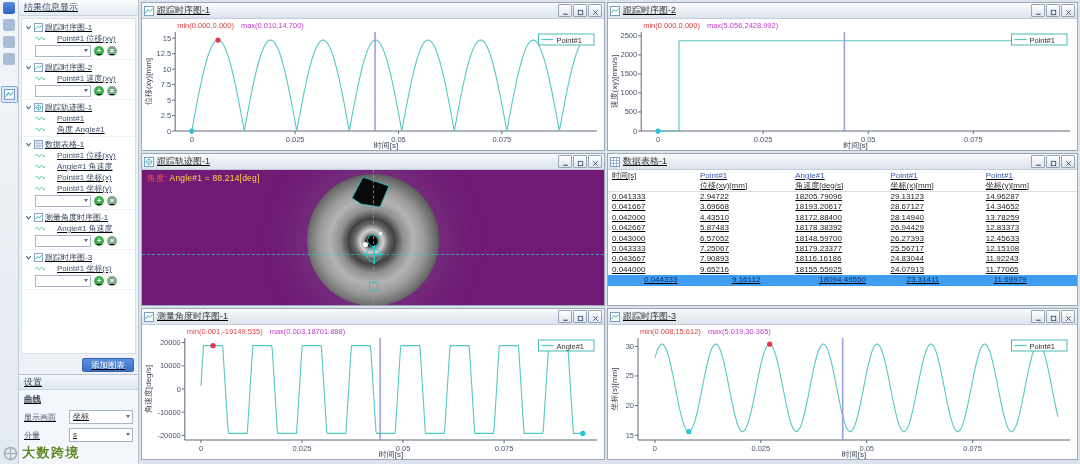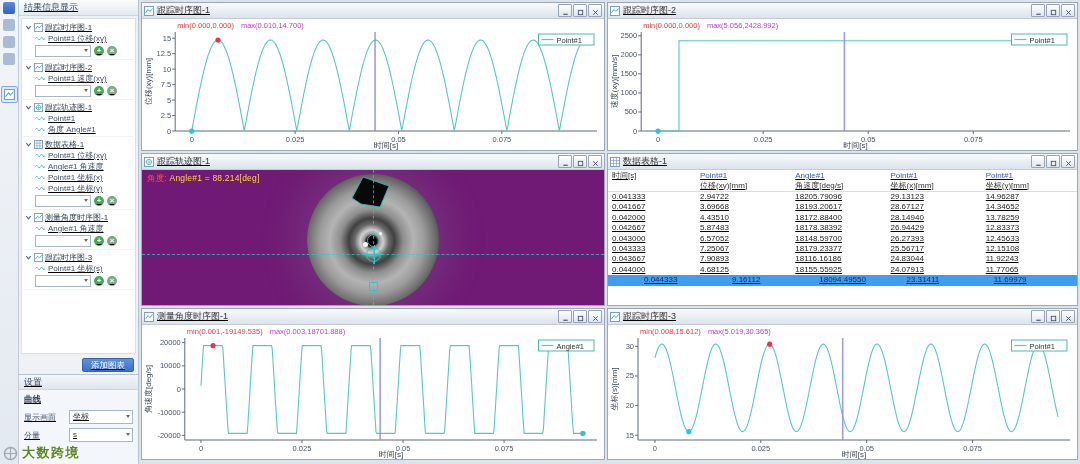--- a/index.html
+++ b/index.html
@@ -18,21 +18,21 @@
   
   .sidebar{width:119px;min-width:119px;background:#eef2f7;border-right:1px solid #b7c2cf;display:flex;flex-direction:column;}
   .sidebar-header{height:15px;line-height:15px;padding:0 5px;font-size:9px;color:#3a4a5c;
     background:linear-gradient(#fcfdfe,#e2e9f1);border-bottom:1px solid #cdd6e0;white-space:nowrap;}
   .tree{flex:1;margin:2px;background:#fff;border:1px solid #d8dfe8;overflow:hidden;padding:1px;}
   .tg{border-bottom:1px solid #eef1f5;padding:1px 0;}
   .tg-head{display:flex;align-items:center;gap:2px;height:12px;padding:0 2px;}
   .caret{display:inline-flex;} .caret svg{width:7px;height:7px;}
   .gicon{display:inline-flex;} .gicon svg{width:9px;height:9px;}
   .glabel{font-size:8px;color:#2f3e52;white-space:nowrap;overflow:hidden;}
-  .tg-child{display:flex;align-items:center;gap:3px;height:11px;padding-left:12px;font-size:8px;color:#41506b;
+  .tg-child{display:flex;align-items:center;gap:12px;height:11px;padding-left:12px;font-size:8px;color:#41506b;
     white-space:nowrap;overflow:hidden;}
   .cicon{display:inline-flex;} .cicon svg{width:10px;height:7px;}
   .tg-ctrl{display:flex;align-items:center;gap:3px;height:14px;padding-left:12px;}
   .mini-select{width:54px;height:10px;background:#fff;border:1px solid #a9b6c6;position:relative;display:inline-block;}
   .mini-select .dd{position:absolute;right:2px;top:3px;width:0;height:0;border-left:2.5px solid transparent;
     border-right:2.5px solid transparent;border-top:3.5px solid #5a6a80;}
   .cbtn{width:10px;height:10px;border-radius:50%;color:#fff;font-size:8px;line-height:10px;text-align:center;font-weight:bold;}
   .cbtn.add{background:#3fae4e;}
   .cbtn.rem{background:#7ea888;}
   .add-row{display:flex;justify-content:flex-end;padding:2px 4px;}
@@ -631,21 +631,21 @@
             </div>
             <div class="t-row">
               <div>0.043667</div>
               <div>7.90893</div>
               <div>18116.16186</div>
               <div>24.83044</div>
               <div>11.92243</div>
             </div>
             <div class="t-row">
               <div>0.044000</div>
-              <div>4.68125</div>
+              <div>9.65216</div>
               <div>18155.55925</div>
               <div>24.07913</div>
               <div>11.77065</div>
             </div>
             <div class="t-row sel">
               <div>0.044333</div>
               <div>9.16112</div>
               <div>18094.49550</div>
               <div>23.31411</div>
               <div>11.69979</div>

